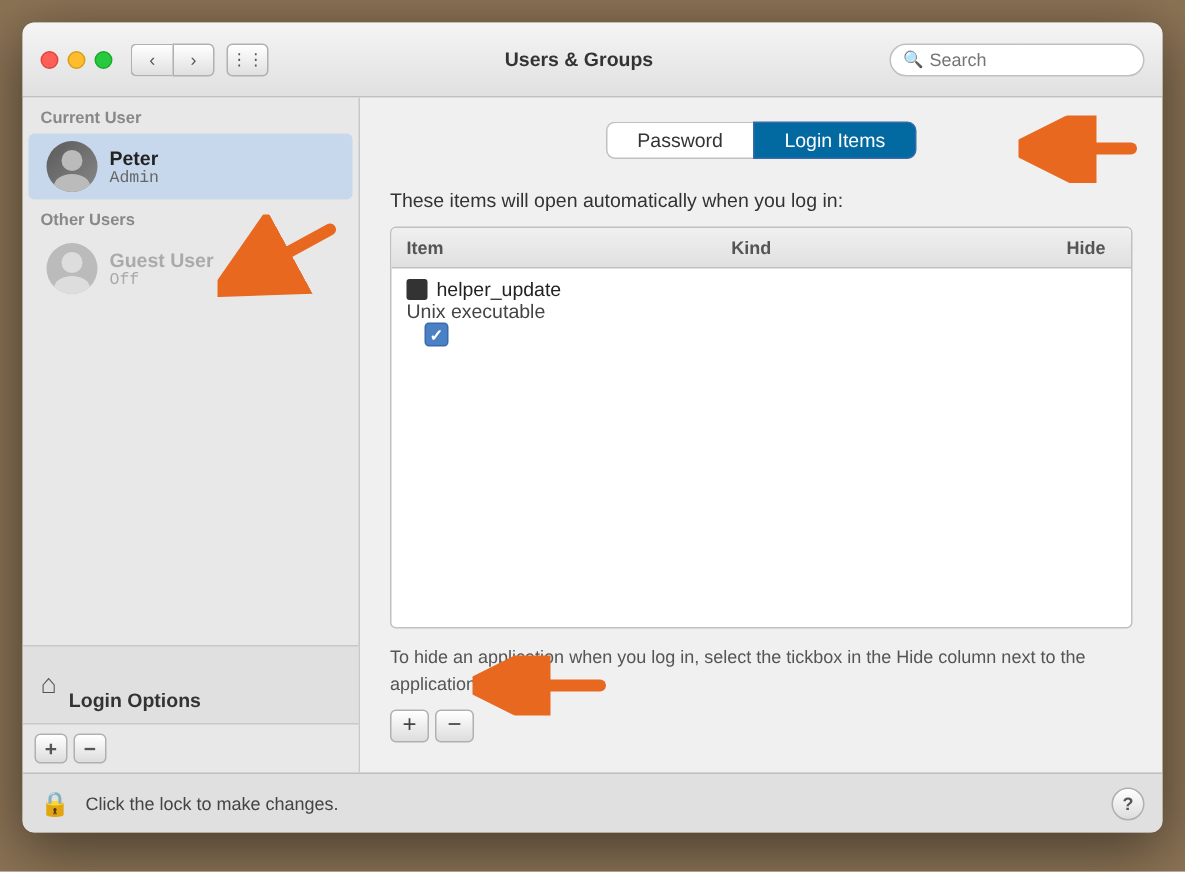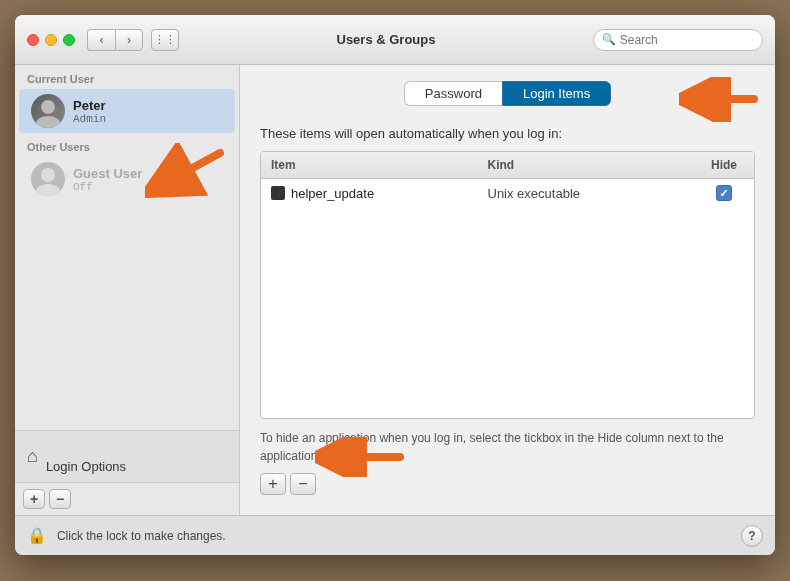--- a/index.html
+++ b/index.html
@@ -201,21 +201,21 @@
       background: #e0e0e0;
     }
 
     .house-icon {
       font-size: 18px;
       color: #555;
     }
 
     .login-options-label {
       font-size: 13px;
-      font-weight: 400;
+      font-weight: 700;
       color: #333;
       margin-top: 20px;
     }
 
     .sidebar-bottom-bar {
       display: flex;
       padding: 6px 8px;
       gap: 4px;
       border-top: 1px solid #c8c8c8;
       background: #e8e8e8;
@@ -303,23 +303,23 @@
     }
 
     .col-item  { flex: 2; padding: 2px 10px; font-size: 12px; font-weight: 600; color: #555; }
     .col-kind  { flex: 2; padding: 2px 10px; font-size: 12px; font-weight: 600; color: #555; }
     .col-hide  { width: 60px; padding: 2px 10px; font-size: 12px; font-weight: 600; color: #555; text-align: center; }
 
     .table-body { flex: 1; overflow-y: auto; }
 
     .table-row {
       display: flex;
-      align-items: center;
       border-bottom: 1px solid #e8e8e8;
       padding: 6px 0;
+      flex-direction: column;
     }
 
     .table-row:last-child { border-bottom: none; }
 
     .row-item {
       flex: 2;
       padding: 0 10px;
       font-size: 13px;
       color: #222;
       display: flex;

